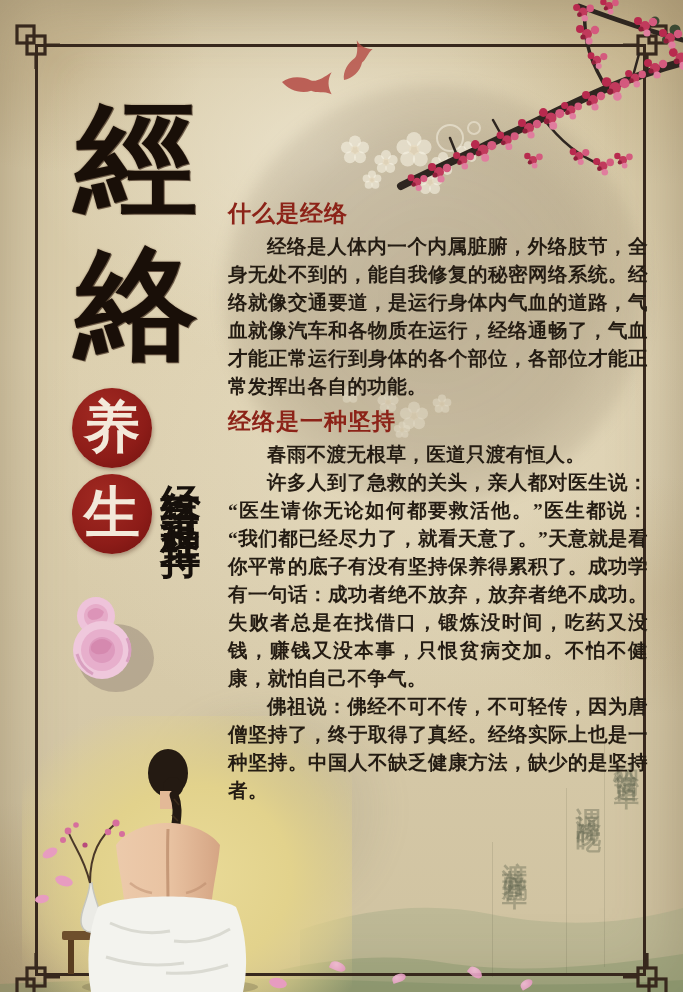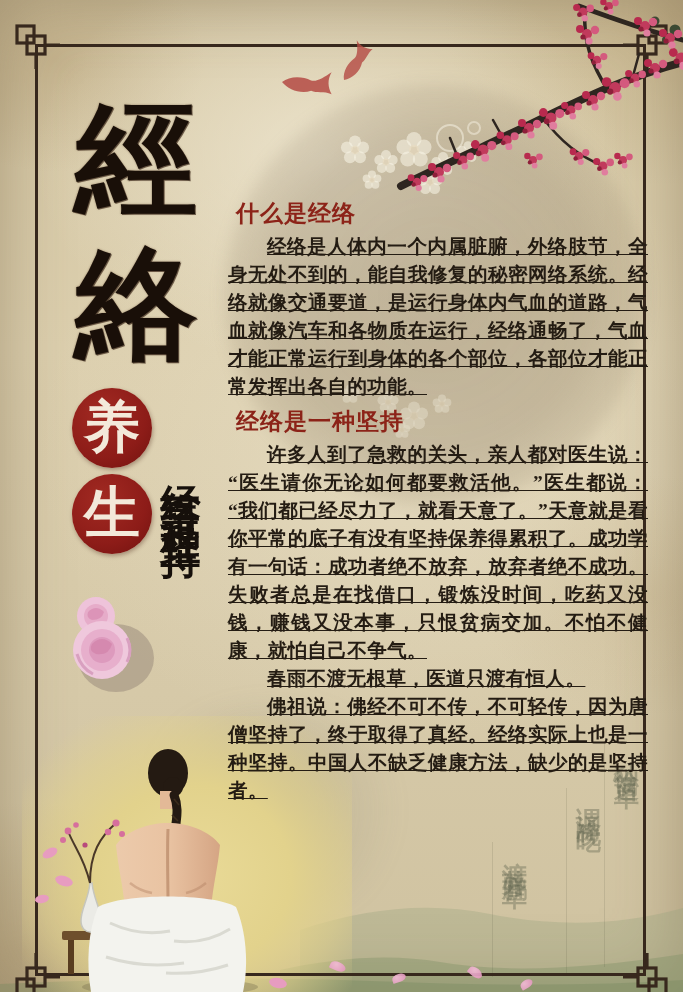--- a/index.html
+++ b/index.html
@@ -35,24 +35,24 @@
     font-size:122px;line-height:1.2;font-weight:900;
     text-shadow:1px 1px 0 rgba(40,20,8,.6),0 0 2px rgba(60,30,10,.5);}
   .seal{left:72px;width:80px;height:80px;border-radius:50%;background:radial-gradient(circle at 38% 32%,#a22a22,#8d1c18 60%,#71120f);
     color:#f3e9da;font-size:56px;font-weight:700;display:flex;align-items:center;justify-content:center;
     box-shadow:1px 2px 4px rgba(60,20,10,.35);}
   .seal.s1{top:388px;} .seal.s2{top:474px;}
   .slogan{left:153px;top:452px;height:360px;writing-mode:vertical-rl;
     font-size:40px;font-weight:900;letter-spacing:9px;color:#16100b;}
   
   .text-col{left:228px;top:198px;width:420px;color:#241c13;}
-  .text-col h2{margin:0 0 4px 8px;font-size:23px;font-weight:900;color:#8c2318;letter-spacing:1px;}
+  .text-col h2{margin:0 0 4px 0;font-size:23px;font-weight:900;color:#8c2318;letter-spacing:1px;}
   .text-col h2.h2b{margin-top:5px;}
   .text-col p{margin:0;font-size:19.5px;line-height:28px;font-weight:700;
-    text-align:justify;text-indent:2em;letter-spacing:.4px;text-decoration:underline;}
+    text-align:justify;text-indent:2em;letter-spacing:.4px;}
   
   .photo-backdrop{left:22px;top:716px;width:330px;height:276px;
     background:radial-gradient(ellipse at 52% 58%, #e9da97 0%, #e2d28c 40%, rgba(226,210,140,.55) 62%, rgba(226,210,140,0) 82%);}
   
   .callig{writing-mode:vertical-rl;color:rgba(92,98,76,.38);font-size:25px;letter-spacing:7px;
     border-left:1px solid rgba(80,80,55,.14);padding-left:5px;font-weight:700;}
   .c1{left:604px;top:742px;height:225px;}
   .c2{left:566px;top:788px;height:185px;}
   .c3{left:492px;top:842px;height:135px;}
   
@@ -278,18 +278,18 @@
 
   <div class="abs petal" style="left:330px;top:962px;width:16px;height:9px;transform:rotate(24deg);"></div>
   <div class="abs petal" style="left:392px;top:974px;width:14px;height:8px;transform:rotate(-18deg);"></div>
   <div class="abs petal" style="left:468px;top:968px;width:15px;height:9px;transform:rotate(40deg);"></div>
   <div class="abs petal" style="left:520px;top:980px;width:13px;height:8px;transform:rotate(-30deg);"></div>
 
   <div class="abs text-col">
     <h2>什么是经络</h2>
     <p>经络是人体内一个内属脏腑，外络肢节，全身无处不到的，能自我修复的秘密网络系统。经络就像交通要道，是运行身体内气血的道路，气血就像汽车和各物质在运行，经络通畅了，气血才能正常运行到身体的各个部位，各部位才能正常发挥出各自的功能。</p>
     <h2 class="h2b">经络是一种坚持</h2>
+    <p>春雨不渡无根草，医道只渡有恒人。</p>
     <p>许多人到了急救的关头，亲人都对医生说：“医生请你无论如何都要救活他。”医生都说：“我们都已经尽力了，就看天意了。”天意就是看你平常的底子有没有坚持保养得累积了。成功学有一句话：成功者绝不放弃，放弃者绝不成功。失败者总是在找借口，锻炼没时间，吃药又没钱，赚钱又没本事，只恨贫病交加。不怕不健康，就怕自己不争气。</p>
-    <p>春雨不渡无根草，医道只渡有恒人。</p>
     <p>佛祖说：佛经不可不传，不可轻传，因为唐僧坚持了，终于取得了真经。经络实际上也是一种坚持。中国人不缺乏健康方法，缺少的是坚持者。</p>
   </div>
 
 </div>
 
 </body></html>

